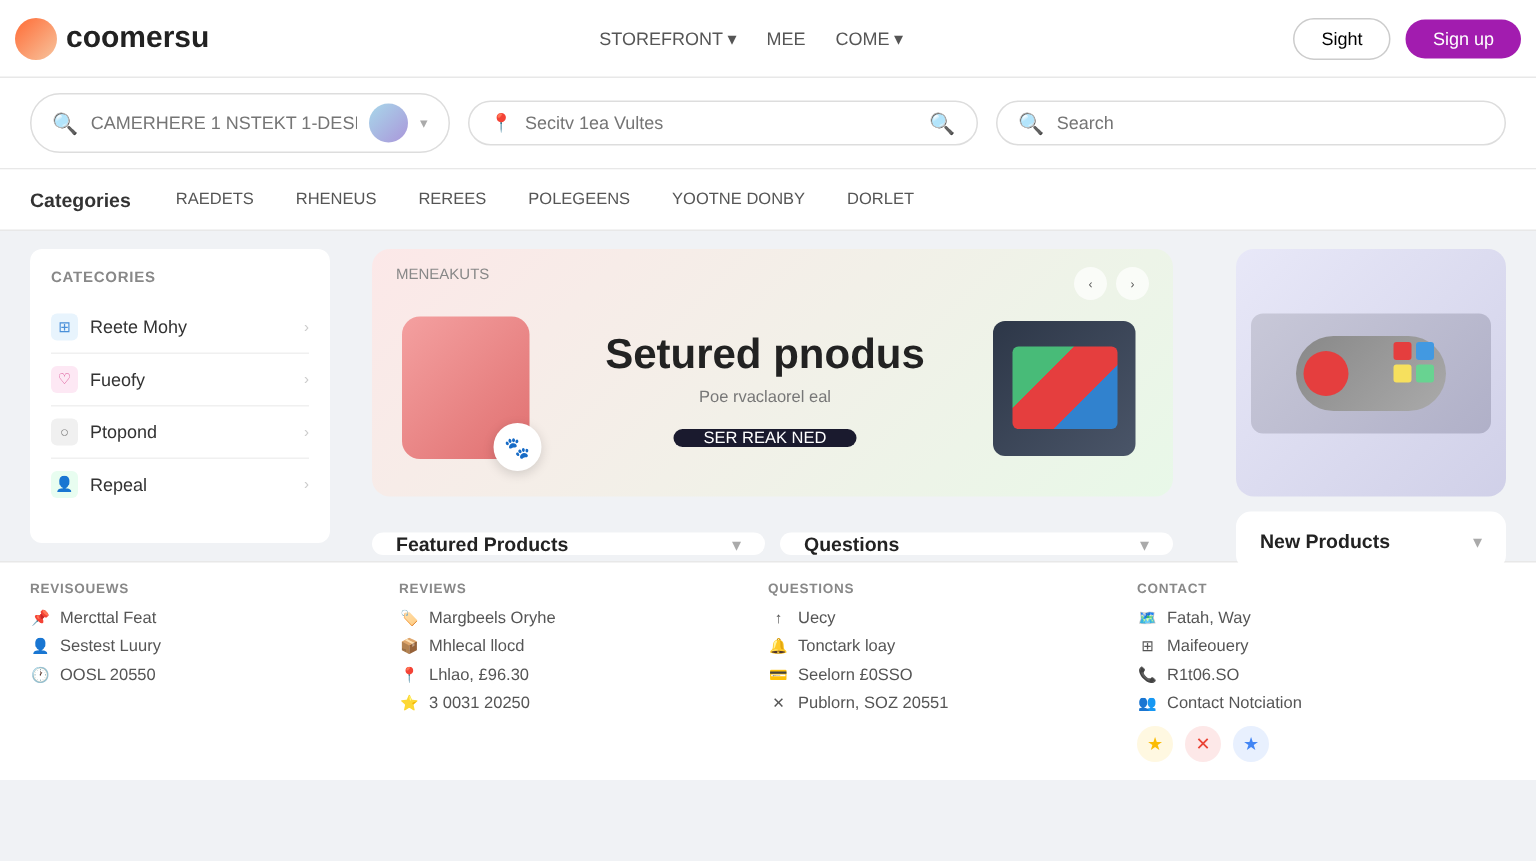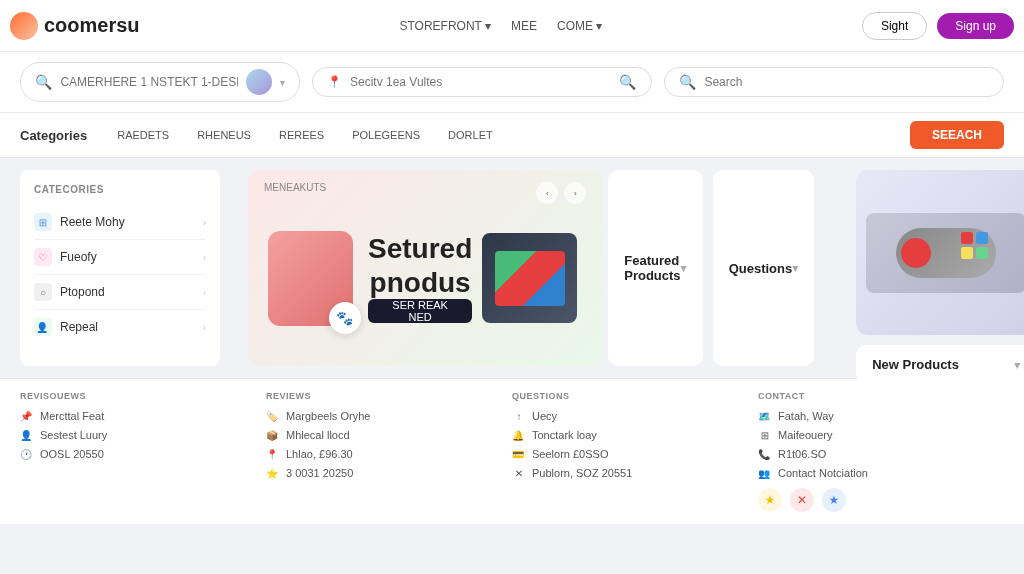--- a/index.html
+++ b/index.html
@@ -41,21 +41,21 @@
     .sidebar-item-left { display: flex; align-items: center; gap: 8px; }
     .sidebar-icon { width: 18px; height: 18px; border-radius: 4px; display: flex; align-items: center; justify-content: center; font-size: 10px; }
     .icon-blue { background: #e8f4fd; color: #4a90d9; }
     .icon-pink { background: #fde8f4; color: #d94a90; }
     .icon-gray { background: #f0f0f0; color: #888; }
     .icon-green { background: #e8fdf0; color: #4ad990; }
     .sidebar-label { font-size: 12px; color: #333; }
     .sidebar-chevron { color: #ccc; font-size: 10px; }
 
     
-    .center-panel { flex: 1; display: flex; flex-direction: row; gap: 6px; }
+    .center-panel { flex: 1; display: flex; flex-direction: column; gap: 24px; }
     .banner { background: linear-gradient(135deg, #fce8e8 0%, #e8f8e8 100%); border-radius: 12px; padding: 16px 20px; position: relative; min-height: 165px; display: flex; align-items: center; justify-content: space-between; overflow: hidden; }
     .banner-tag { position: absolute; top: 12px; left: 16px; font-size: 10px; color: #888; font-weight: 500; }
     .banner-nav { position: absolute; top: 12px; right: 16px; display: flex; gap: 6px; }
     .banner-dot { width: 22px; height: 22px; border-radius: 50%; background: rgba(255,255,255,0.7); display: flex; align-items: center; justify-content: center; font-size: 8px; color: #555; cursor: pointer; }
     .banner-product-left { width: 90px; margin-top: 20px; }
     .banner-product-left .product-img { width: 85px; height: 95px; background: linear-gradient(135deg, #f4a0a0, #e07070); border-radius: 12px; display: flex; align-items: center; justify-content: center; color: #fff; font-size: 9px; position: relative; }
     .small-product { width: 35px; height: 35px; background: #fff; border-radius: 50%; position: absolute; bottom: -8px; right: -8px; display: flex; align-items: center; justify-content: center; box-shadow: 0 2px 8px rgba(0,0,0,0.15); }
     .banner-center { text-align: center; flex: 1; padding: 20px 10px 0; }
     .banner-title { font-size: 28px; font-weight: 700; color: #222; line-height: 1.2; }
     .banner-subtitle { font-size: 11px; color: #777; margin: 6px 0 12px; }
@@ -131,23 +131,23 @@
   </div>
 </div>
 
 <div class="categories-bar">
   <div class="categories-title">Categories</div>
   <div class="cat-tabs">
     <div class="cat-tab">RAEDETS</div>
     <div class="cat-tab">RHENEUS</div>
     <div class="cat-tab">REREES</div>
     <div class="cat-tab">POLEGEENS</div>
+    <div class="cat-tab">YOOTNE DONBY</div>
     <div class="cat-tab">DORLET</div>
   </div>
-  <button class="btn-search-orange">SEEACH</button>
 </div>
 
 <div style="display:flex; padding: 12px 20px; gap: 14px; height: 220px;">
 
   <div class="sidebar">
     <div class="sidebar-title">CATECORIES</div>
     <div class="sidebar-item">
       <div class="sidebar-item-left">
         <div class="sidebar-icon icon-blue">⊞</div>
         <span class="sidebar-label">Reete Mohy</span>
@@ -187,20 +187,21 @@
       </div>
 
       <div class="banner-product-left">
         <div class="product-img" style="width:85px;height:95px;background:linear-gradient(135deg,#f4a0a0,#e07070);border-radius:12px;position:relative;">
           <div class="small-product" style="background:#fff;width:32px;height:32px;border-radius:50%;position:absolute;bottom:-8px;right:-8px;box-shadow:0 2px 8px rgba(0,0,0,0.15);display:flex;align-items:center;justify-content:center;font-size:14px;">🐾</div>
         </div>
       </div>
 
       <div class="banner-center">
         <div class="banner-title">Setured pnodus</div>
+        <div class="banner-subtitle">Poe rvaclaorel eal</div>
         <button class="btn-banner">SER REAK NED</button>
       </div>
 
       <div class="banner-product-right">
         <div class="product-right-img" style="width:95px;height:90px;background:linear-gradient(135deg,#2d3748,#4a5568);border-radius:8px;display:flex;align-items:center;justify-content:center;overflow:hidden;position:relative;">
           <div class="product-screen" style="width:70px;height:55px;background:linear-gradient(135deg,#48bb78 33%,#e53e3e 33% 66%,#3182ce 66%);border-radius:4px;"></div>
         </div>
       </div>
     </div>
 

